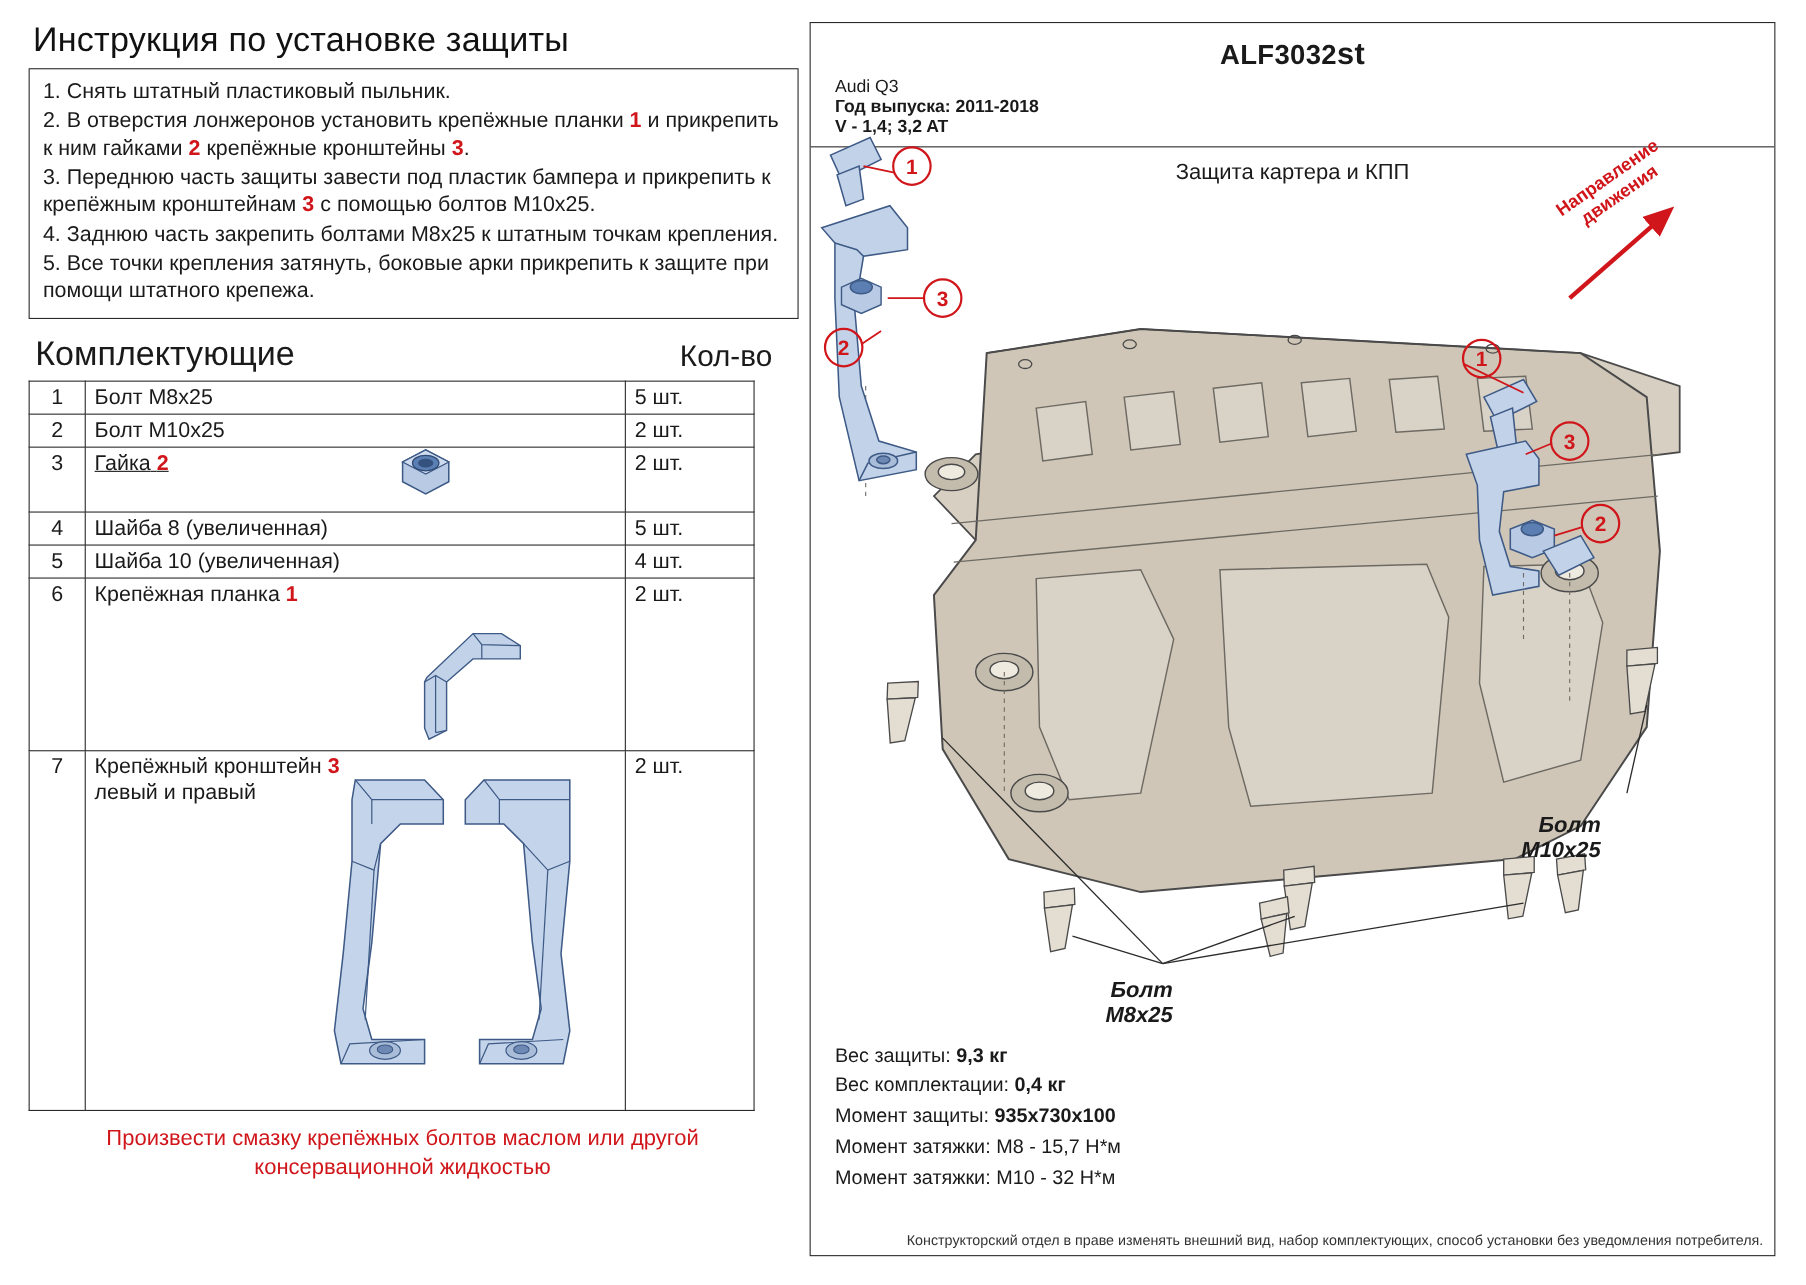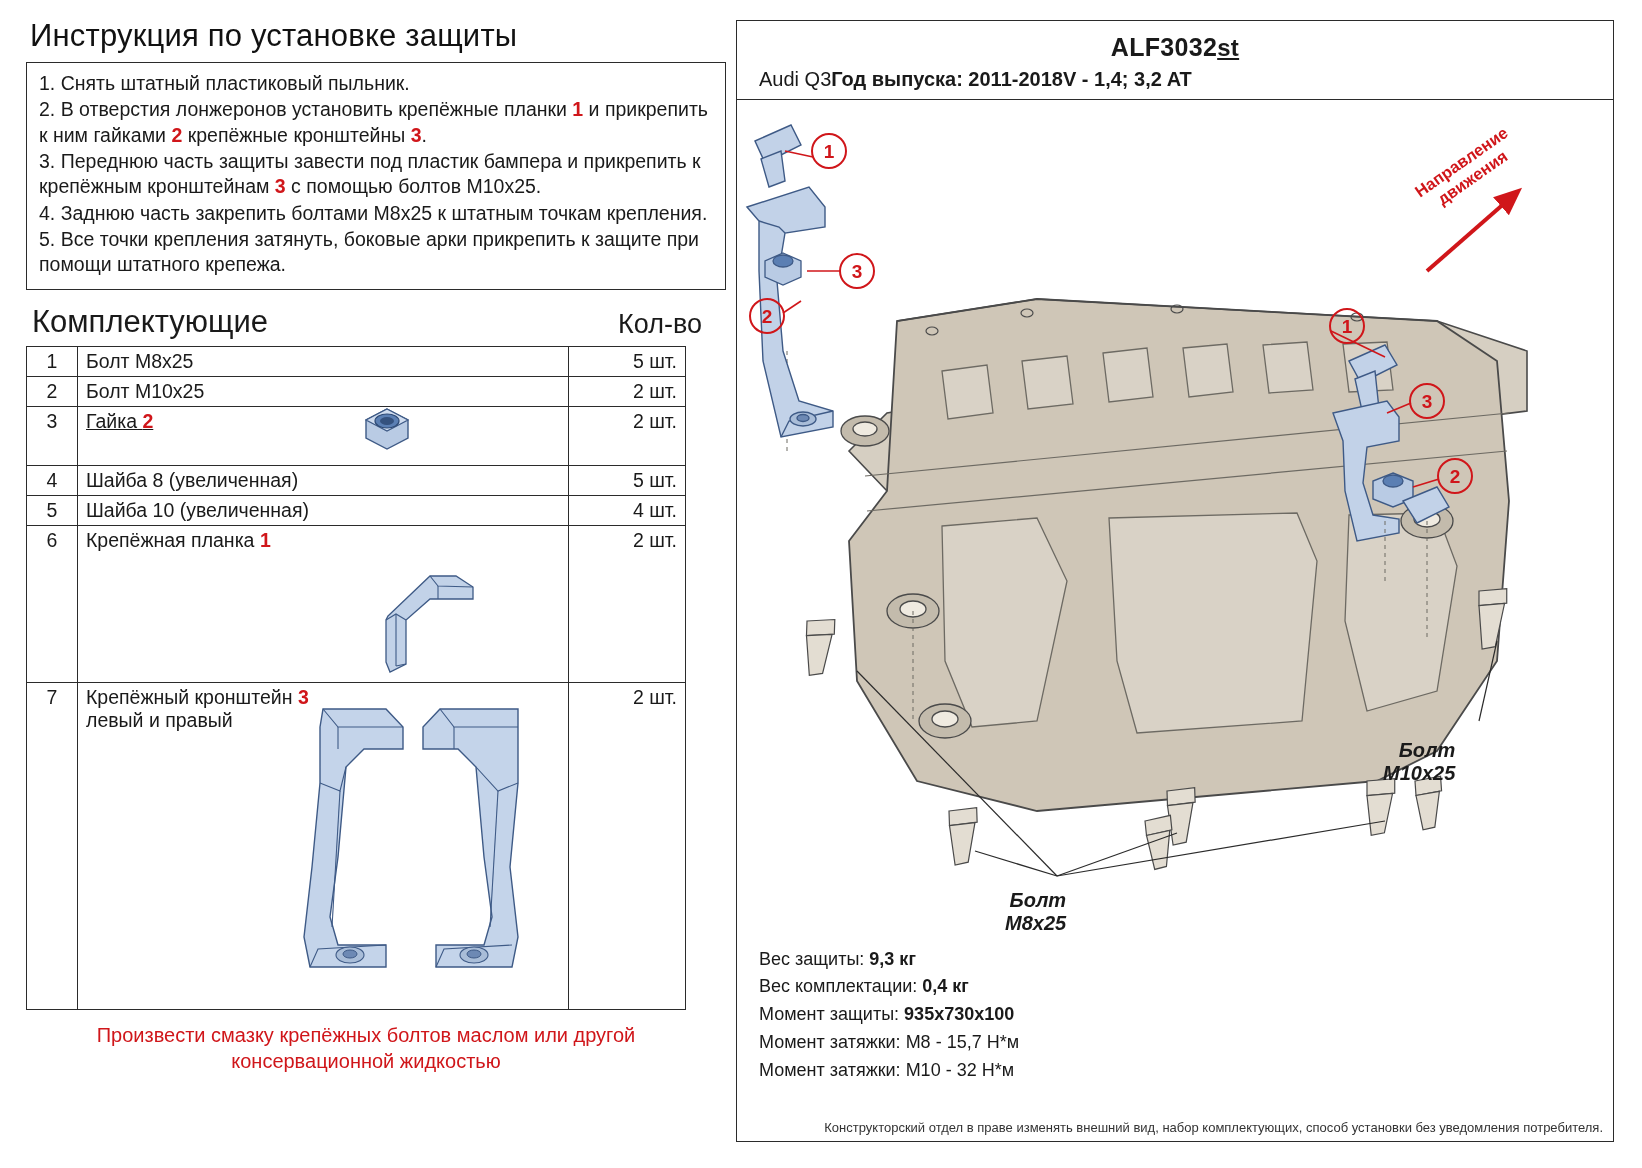--- a/index.html
+++ b/index.html
@@ -37,21 +37,21 @@
   table.kit{
     border-collapse:collapse;width:660px;
     font-size:19.5px;
   }
   table.kit td{
     border:1.4px solid #2b2b2b;
     padding:3px 8px;
     vertical-align:top;
   }
   td.num{width:34px;text-align:center;}
-  td.qty{width:100px;text-align:right;white-space:nowrap;}
+  td.qty{width:100px;text-align:left;white-space:nowrap;}
   td.nm{position:relative;}
 
   .footnote{
     margin-top:12px;width:680px;text-align:center;
     color:#d0161a;font-size:20px;line-height:1.3;
   }
 
   
   .cell-fig{position:relative;}
   .nut-fig{position:absolute;right:150px;top:-2px;}
@@ -61,24 +61,24 @@
   
   .right{
     position:absolute;left:736px;top:20px;
     width:876px;height:1120px;
     border:1.6px solid #2b2b2b;
   }
   .code{
     text-align:center;font-size:25px;font-weight:700;
     margin-top:12px;letter-spacing:.3px;
   }
-  .code .st{font-weight:700;font-size:24px;text-decoration:underline;}
+  .code .st{font-weight:700;font-size:28px;}
   .hdr-row{
     display:flex;justify-content:flex-start;align-items:baseline;
-    padding:6px 22px 0 22px;font-size:20px;font-weight:700;
+    padding:6px 22px 0 22px;font-size:16px;font-weight:700;flex-direction:column;
   }
   .hdr-row .model{font-weight:400;}
   .hdr-line{border-bottom:1.5px solid #2b2b2b;margin-top:8px;}
   .subtitle{text-align:center;font-size:20px;margin-top:12px;}
 
   .dir-label{
     position:absolute;left:640px;top:130px;width:180px;
     color:#d0161a;font-size:16.5px;font-weight:700;line-height:1.15;
     text-align:center;
     transform:rotate(-35deg);
@@ -220,20 +220,21 @@
       <span>ALF3032</span><span class="st">st</span>
     </div>
 
     <div class="hdr-row">
       <div class="model">Audi Q3</div>
       <div>Год выпуска: 2011-2018</div>
       <div>V - 1,4; 3,2 AT</div>
     </div>
     <div class="hdr-line"></div>
 
+    <div class="subtitle">Защита картера и КПП</div>
 
     <div class="dir-label">Направление движения</div>
 
     <svg class="cal" width="876" height="1120" viewBox="0 0 876 1120">
       <defs>
         <marker id="arrowRed" markerWidth="10" markerHeight="10" refX="2" refY="3" orient="auto">
           <path d="M0,0 L7,3 L0,6 z" fill="#d0161a"></path>
         </marker>
       </defs>
 

